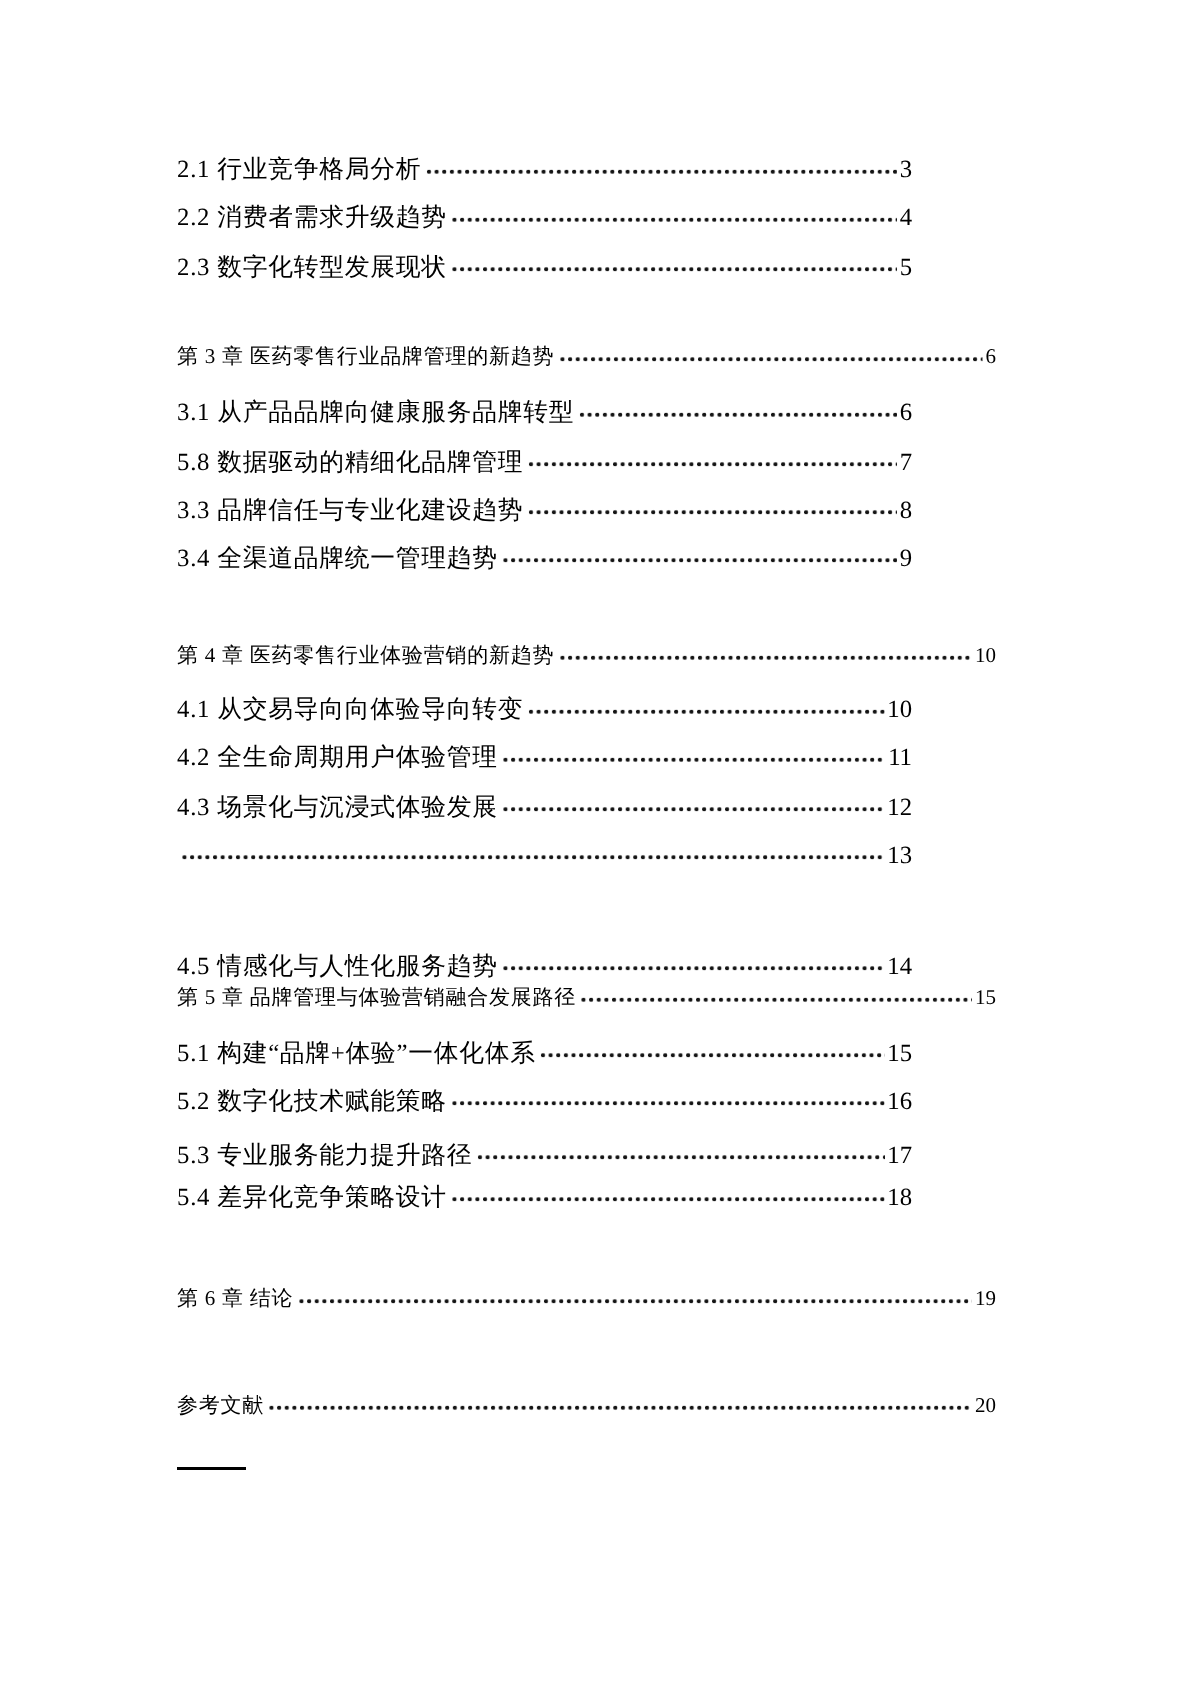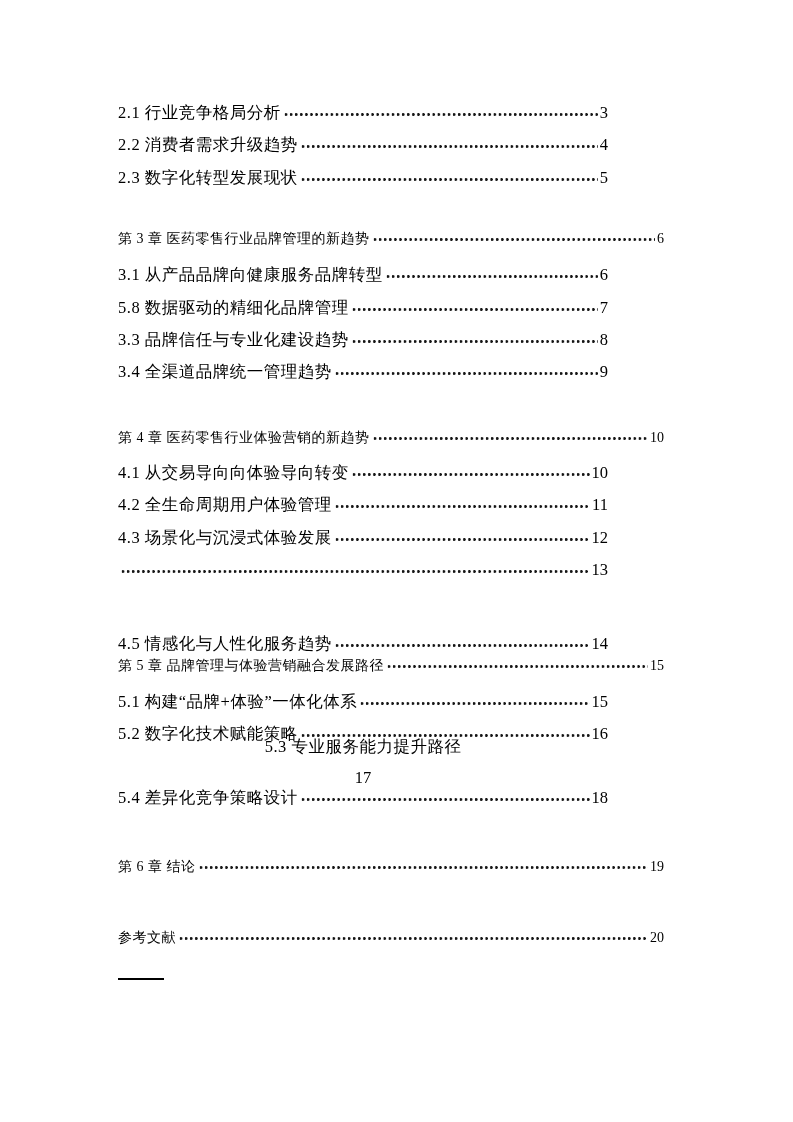--- a/index.html
+++ b/index.html
@@ -145,21 +145,21 @@
       <div class="toc-row level-sub" style="top: 690px;">
     <span class="toc-label">5.1 构建“品牌+体验”一体化体系</span>
     <span class="toc-dots"></span>
     <span class="toc-page">15</span>
   </div>
       <div class="toc-row level-sub" style="top: 722px;">
     <span class="toc-label">5.2 数字化技术赋能策略</span>
     <span class="toc-dots"></span>
     <span class="toc-page">16</span>
   </div>
-      <div class="toc-row level-sub" style="top: 735px; flex-direction: column;">
+      <div class="toc-row level-sub" style="top: 758px;">
     <span class="toc-label">5.3 专业服务能力提升路径</span>
     <span class="toc-dots"></span>
     <span class="toc-page">17</span>
   </div>
       <div class="toc-row level-sub" style="top: 786px;">
     <span class="toc-label">5.4 差异化竞争策略设计</span>
     <span class="toc-dots"></span>
     <span class="toc-page">18</span>
   </div>
       <div class="toc-row level-chapter" style="top: 853px;">

